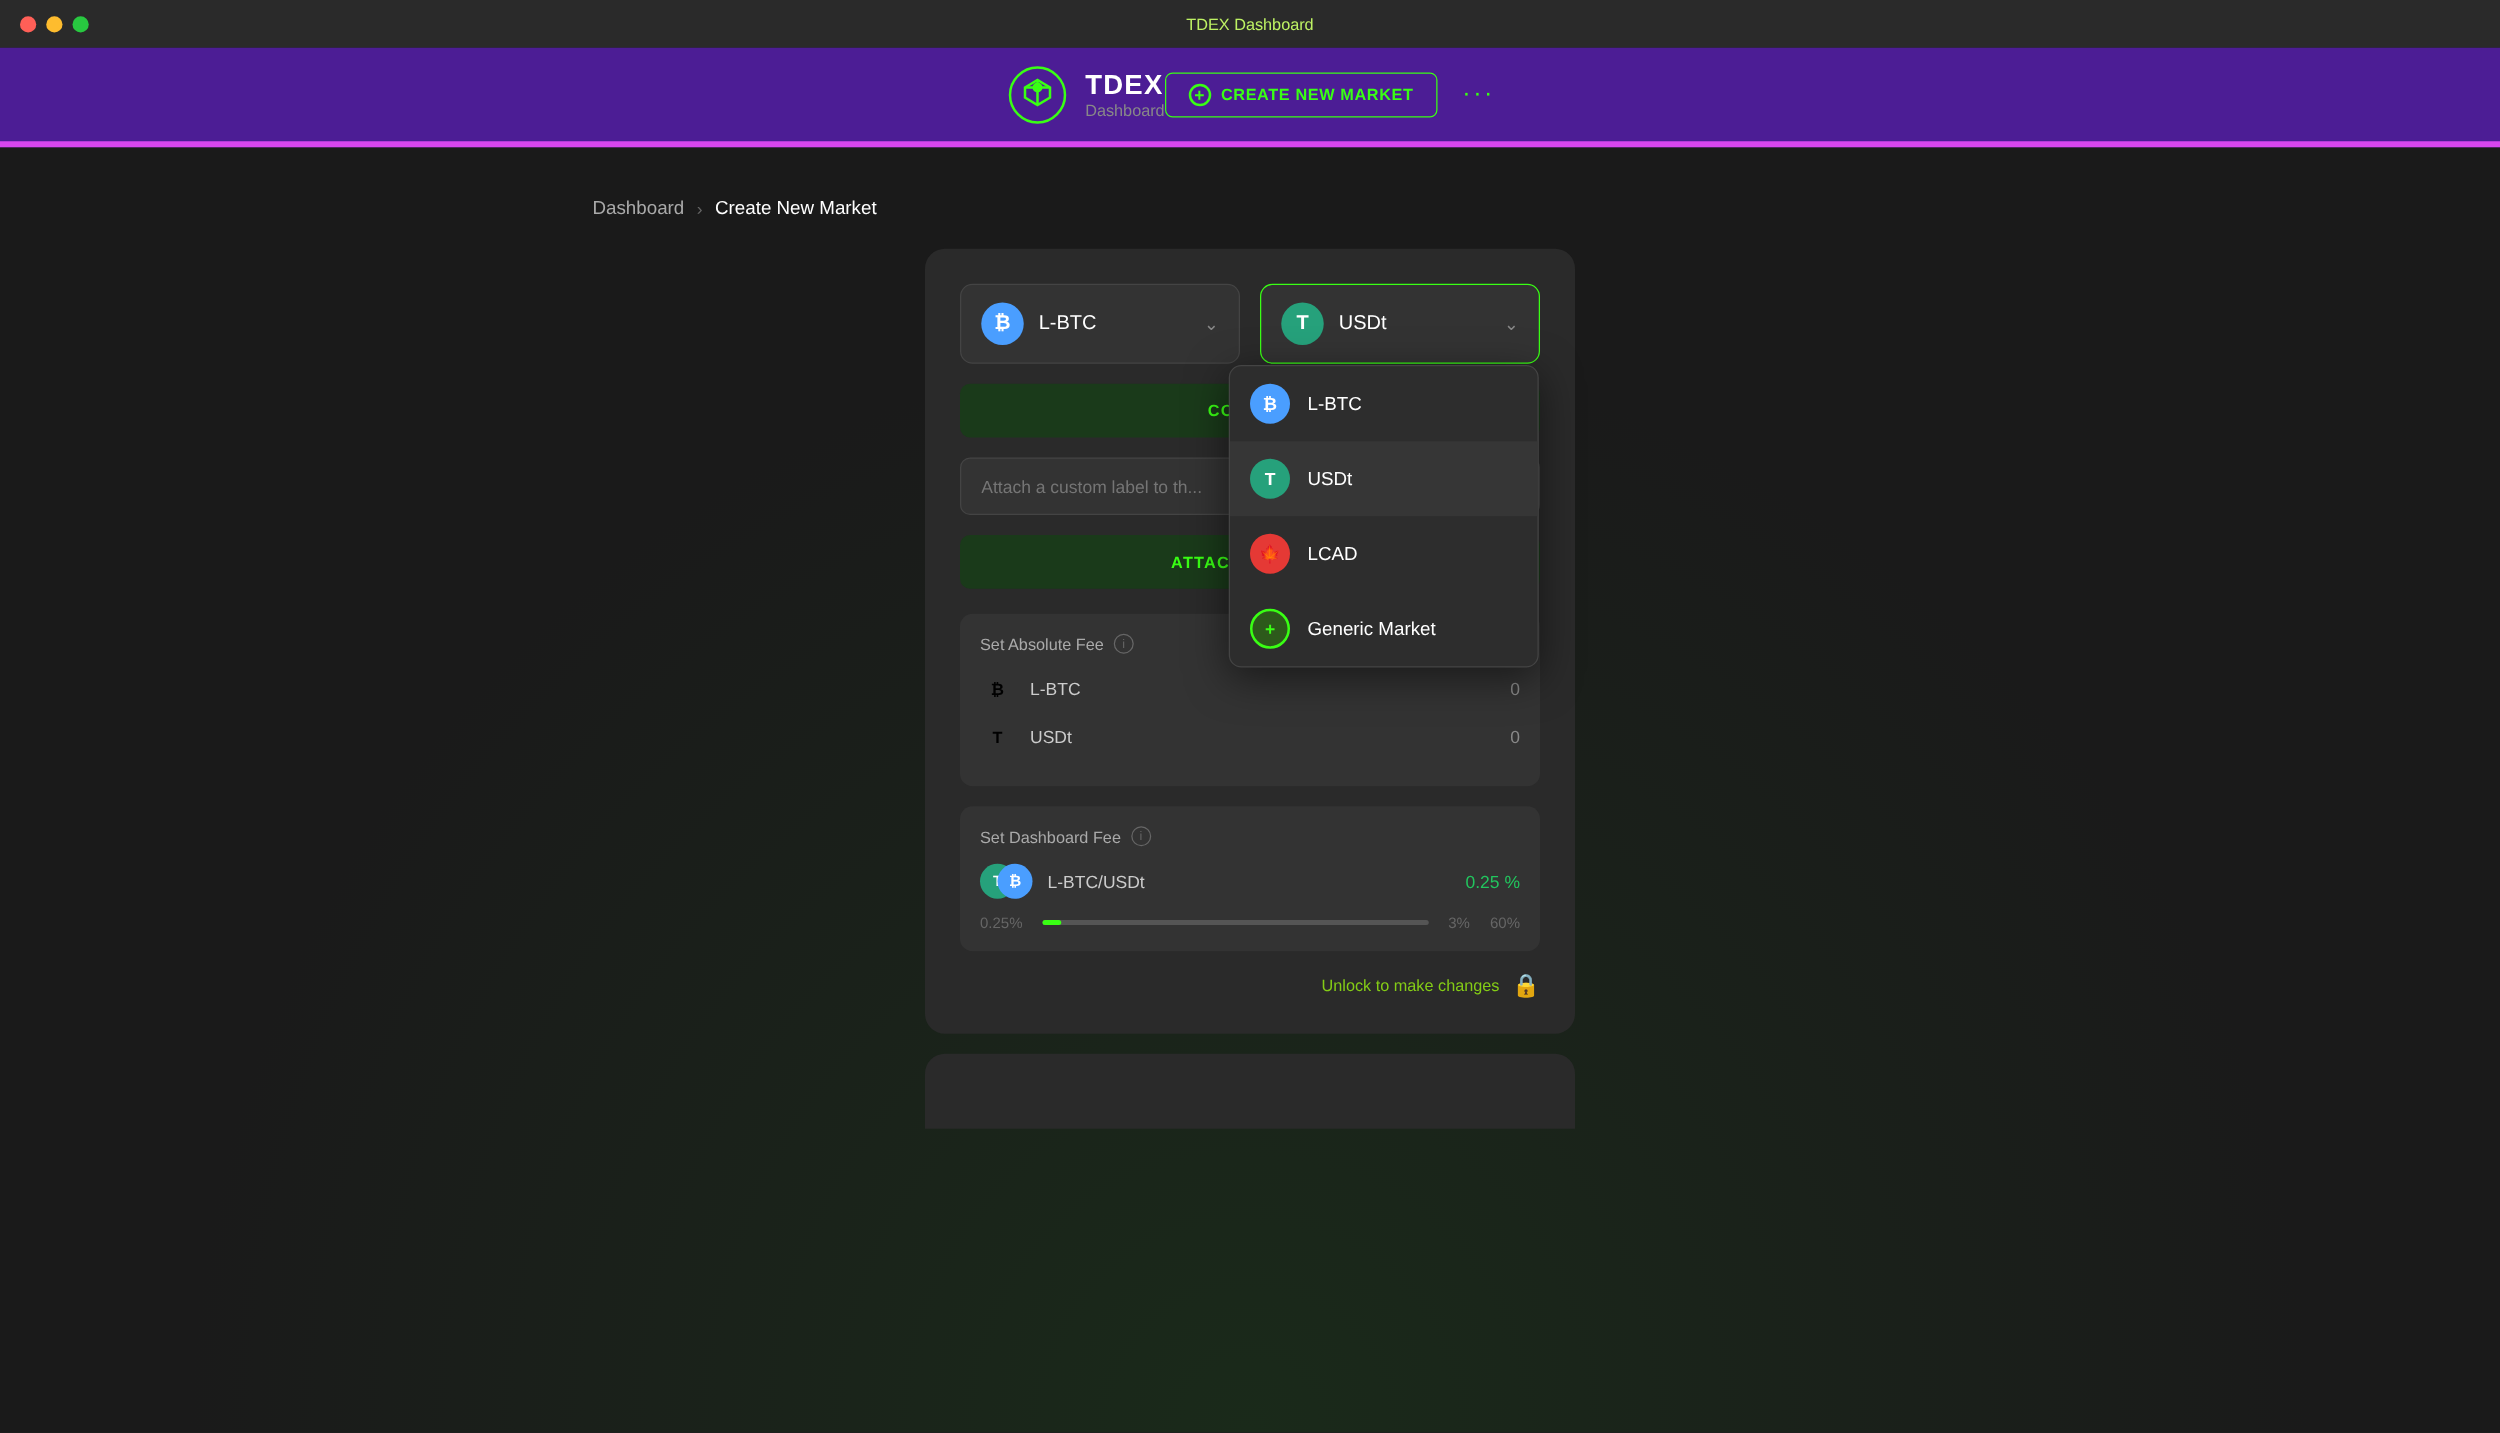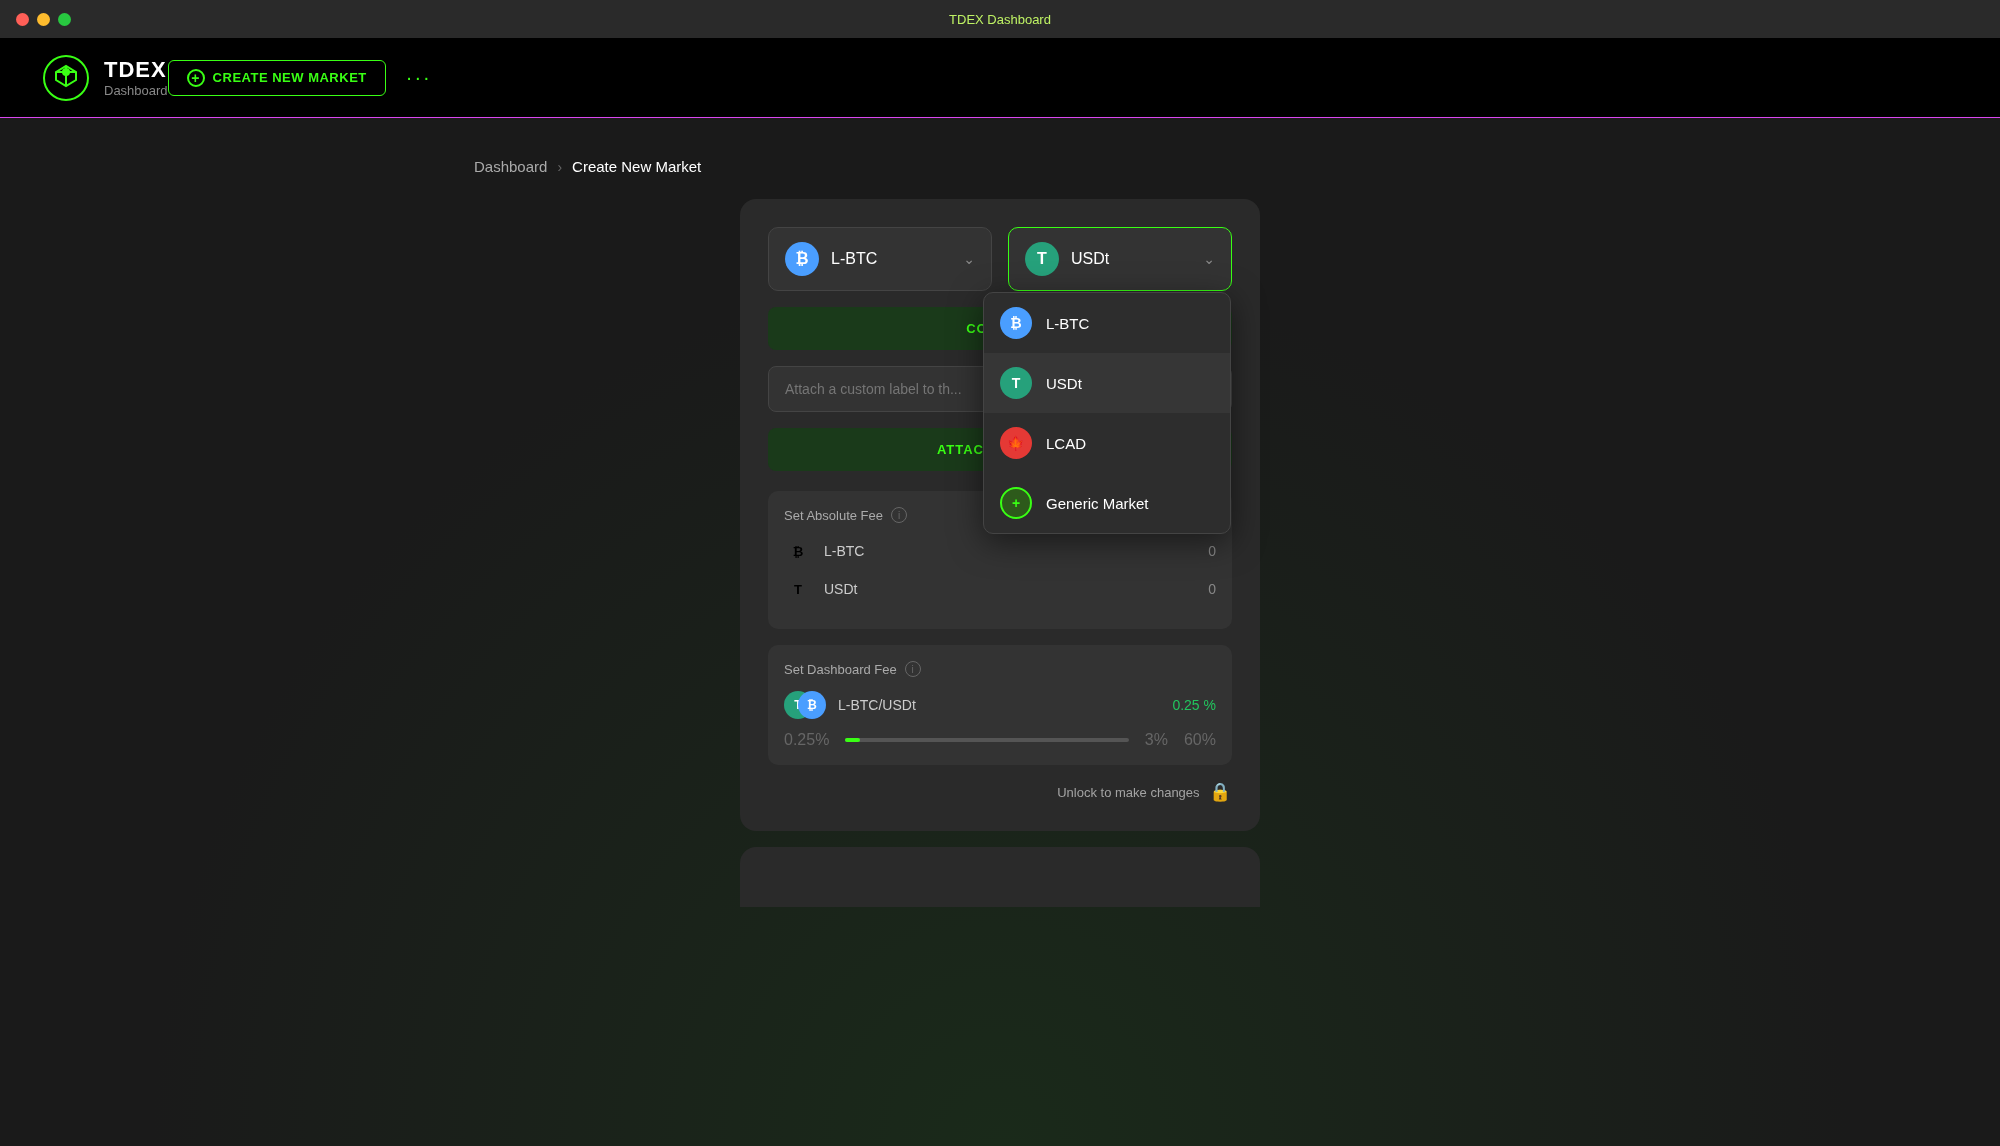--- a/index.html
+++ b/index.html
@@ -46,26 +46,26 @@
     .title-text {
       color: #bef264;
       font-size: 13px;
       font-weight: 500;
     }
 
     
     .header {
       width: 100%;
       height: 80px;
-      background: #000000;
-      display: flex;
-      align-items: center;
-      justify-content: flex-start;
+      background: #4c1d95;
+      display: flex;
+      align-items: center;
+      justify-content: center;
       padding: 0 40px;
-      border-bottom: 1px solid #d946ef;
+      border-bottom: 5px solid #d946ef;
     }
 
     .logo-area {
       display: flex;
       align-items: center;
       gap: 12px;
     }
 
     .logo-icon {
       width: 52px;
@@ -402,21 +402,21 @@
     }
 
     .fee-slider-row {
       display: flex;
       align-items: center;
       gap: 16px;
     }
 
     .fee-preset {
       color: #666;
-      font-size: 16px;
+      font-size: 12px;
       cursor: pointer;
     }
 
     .fee-slider {
       flex: 1;
       height: 4px;
       background: #555;
       border-radius: 2px;
       position: relative;
     }
@@ -434,21 +434,21 @@
     
     .unlock-row {
       display: flex;
       align-items: center;
       justify-content: flex-end;
       gap: 10px;
       margin-top: 16px;
     }
 
     .unlock-text {
-      color: #a3a3a3;
+      color: #84cc16;
       font-size: 13px;
     }
 
     .lock-icon {
       color: #39ff14;
       font-size: 18px;
     }
 
     
     .dropdown-overlay {

